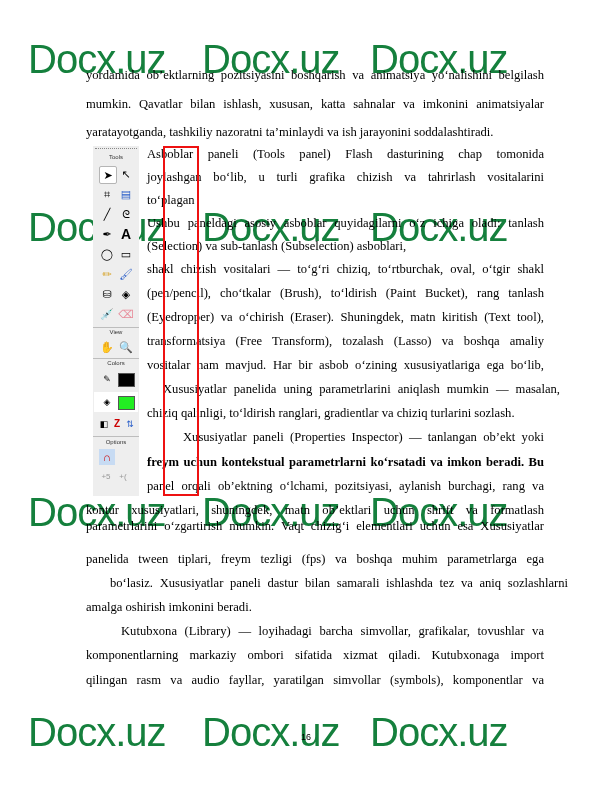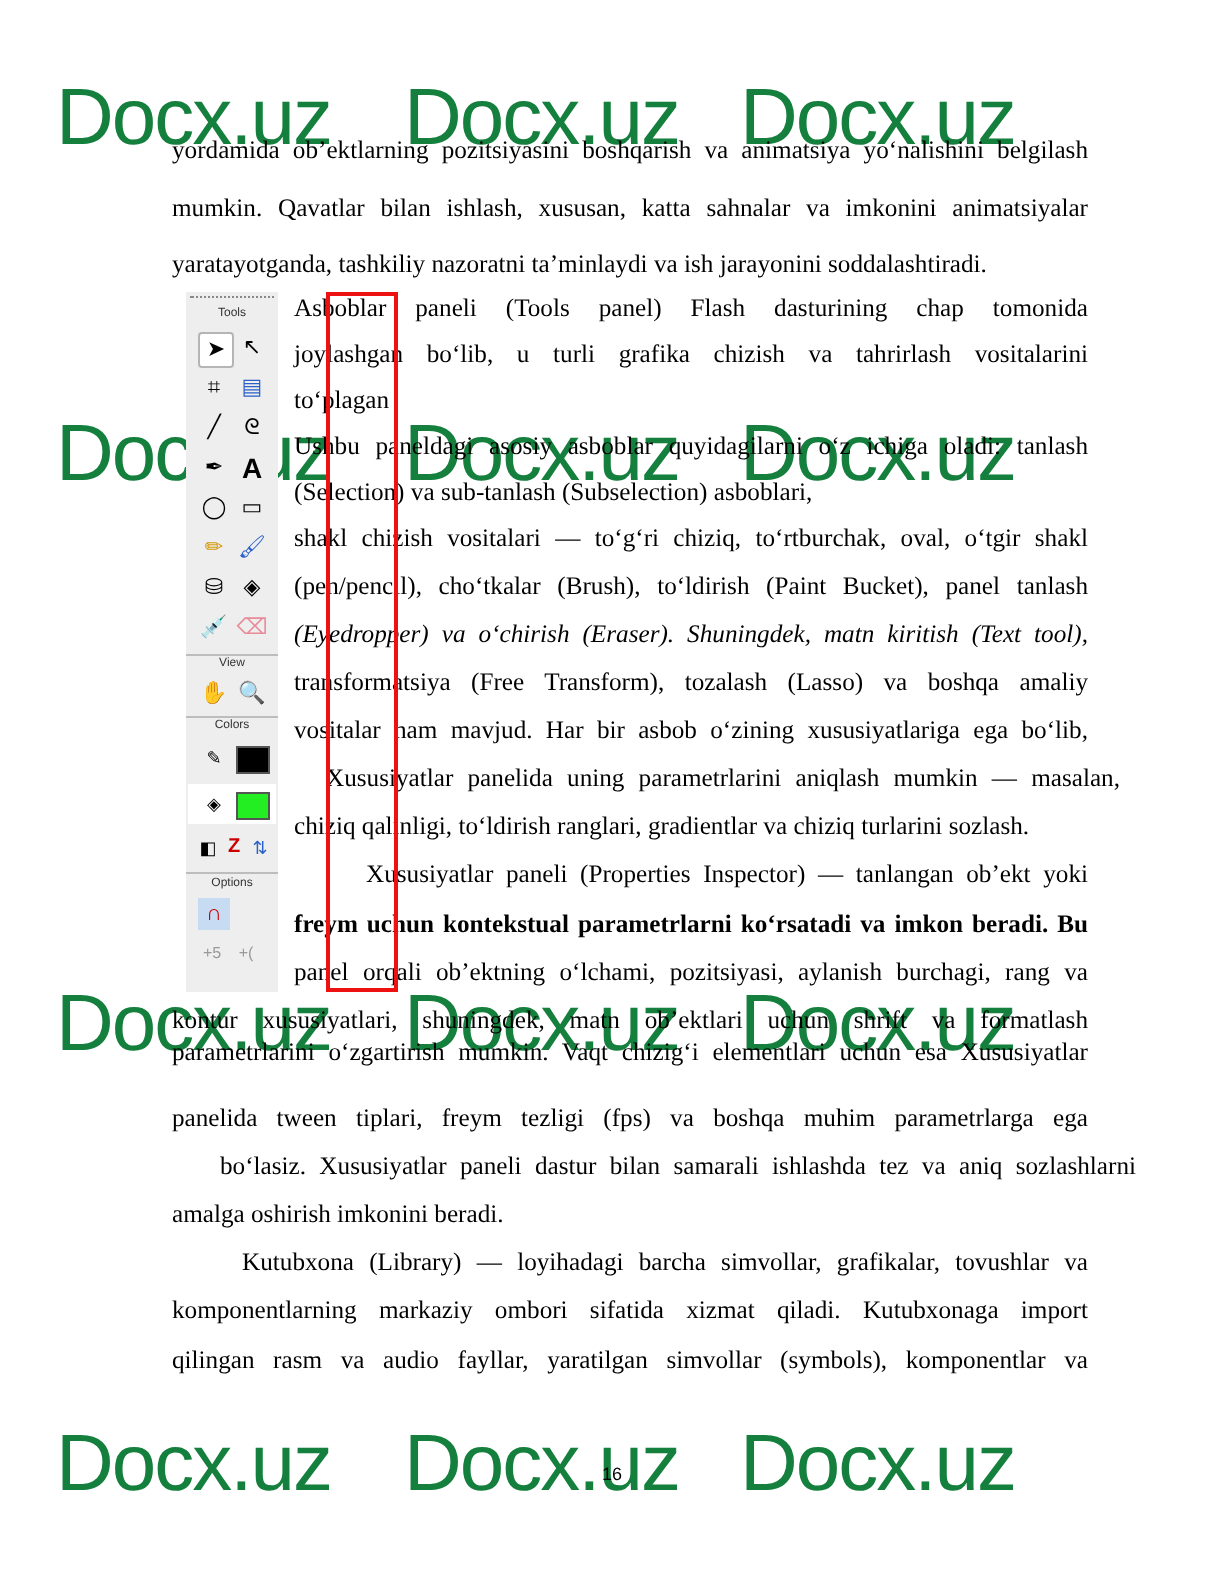--- a/index.html
+++ b/index.html
@@ -98,22 +98,22 @@
 <div class="line" style="top:68px;">yordamida ob’ektlarning pozitsiyasini boshqarish va animatsiya yo‘nalishini belgilash</div>
 <div class="line" style="top:97px;">mumkin. Qavatlar bilan ishlash, xususan, katta sahnalar va imkonini animatsiyalar</div>
 <div class="line last" style="top:125px;">yaratayotganda, tashkiliy nazoratni ta’minlaydi va ish jarayonini soddalashtiradi.</div>
 
 <div class="line wrap" style="top:147px;"><b>Asboblar paneli (Tools panel)</b><span> Flash dasturining chap tomonida</span></div>
 <div class="line wrap" style="top:170px;">joylashgan bo‘lib, u turli grafika chizish va tahrirlash vositalarini</div>
 <div class="line wrap last" style="top:193px;">to‘plagan</div>
 <div class="line wrap" style="top:216px;">Ushbu paneldagi asosiy asboblar quyidagilarni o‘z ichiga oladi: tanlash</div>
 <div class="line wrap last" style="top:239px;"><b>(Selection)</b><span> va sub-tanlash </span><b>(Subselection)</b><span> asboblari,</span></div>
 <div class="line wrap" style="top:262px;"> shakl chizish vositalari — to‘g‘ri chiziq, to‘rtburchak, oval, o‘tgir shakl</div>
-<div class="line wrap" style="top:286px;">(pen/pencil), cho‘tkalar (Brush), to‘ldirish (Paint Bucket), panel tanlash</div>
-<div class="line wrap" style="top:310px;font-style:italic;">(Eyedropper) va o‘chirish (Eraser). Shuningdek, matn kiritish (Text tool),</div>
+<div class="line wrap" style="top:286px;">(pen/pencil), cho‘tkalar (Brush), to‘ldirish (Paint Bucket), rang tanlash</div>
+<div class="line wrap" style="top:310px;">(Eyedropper) va o‘chirish (Eraser). Shuningdek, matn kiritish (Text tool),</div>
 <div class="line wrap" style="top:334px;">transformatsiya (Free Transform), tozalash (Lasso) va boshqa amaliy</div>
 <div class="line wrap" style="top:358px;">vositalar ham mavjud. Har bir asbob o‘zining xususiyatlariga ega bo‘lib,</div>
 <div class="line wrap" style="top:382px;margin-left:16px;">Xususiyatlar panelida uning parametrlarini aniqlash mumkin — masalan,</div>
 <div class="line wrap last" style="top:406px;">chiziq qalinligi, to‘ldirish ranglari, gradientlar va chiziq turlarini sozlash.</div>
 <div class="line indent-wrap" style="top:430px;">Xususiyatlar paneli (Properties Inspector) — tanlangan ob’ekt yoki</div>
 <div class="line wrap" style="top:455px;font-weight:bold;">freym uchun kontekstual parametrlarni ko‘rsatadi va imkon beradi. Bu</div>
 <div class="line wrap" style="top:479px;">panel orqali ob’ektning o‘lchami, pozitsiyasi, aylanish burchagi, rang va</div>
 <div class="line" style="top:503px;">kontur xususiyatlari, shuningdek, matn ob’ektlari uchun shrift va formatlash</div>
 <div class="line" style="top:519px;">parametrlarini o‘zgartirish mumkin. Vaqt chizig‘i elementlari uchun esa Xususiyatlar</div>
 <div class="line" style="top:552px;">panelida tween tiplari, freym tezligi (fps) va boshqa muhim parametrlarga ega</div>

